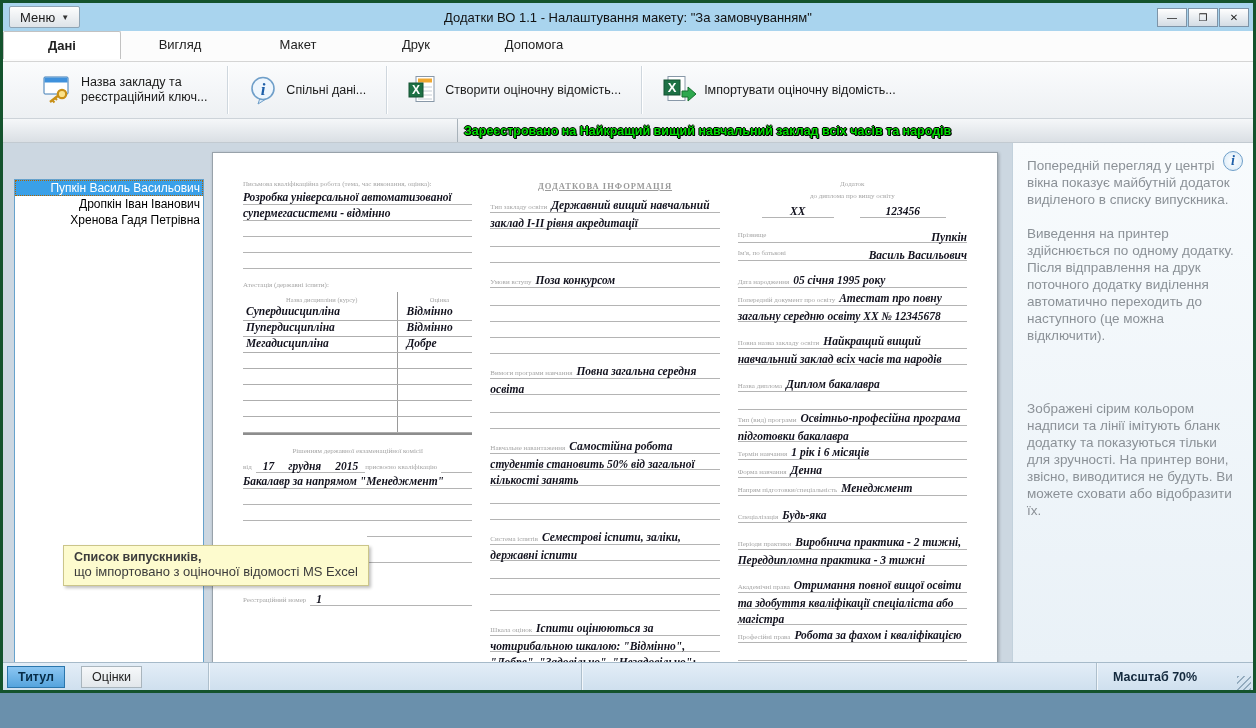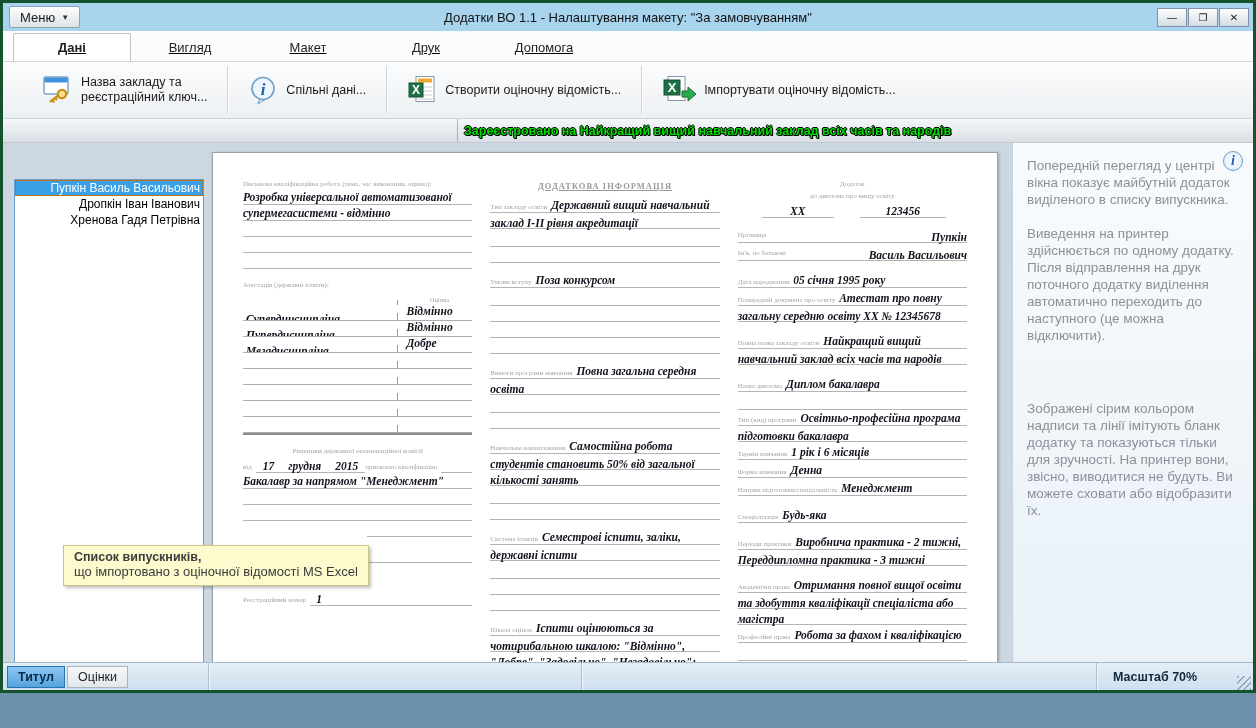--- a/index.html
+++ b/index.html
@@ -13,21 +13,21 @@
   .menu-btn { margin-left:6px; height:22px; padding:0 10px; font-size:13px; color:#1a1a1a;
     background:linear-gradient(#fdfdfd,#dde3e8); border:1px solid #8ea4b5; border-radius:2px;
     display:flex; align-items:center; gap:6px; cursor:default; }
   .menu-btn .arr { font-size:8px; color:#333; }
   .win-title { position:absolute; left:0; right:0; text-align:center; font-size:13px; color:#111; pointer-events:none; }
   .winbtns { margin-left:auto; margin-right:4px; display:flex; gap:1px; z-index:2; }
   .winbtn { width:30px; height:19px; background:linear-gradient(#fefefe,#d3dce4); border:1px solid #7d94a8;
     font-size:10px; color:#222; display:flex; align-items:center; justify-content:center; }
 
   
-  .tabstrip { height:30px; background:#fcfcfc; display:flex; align-items:flex-end; padding-left:10px; flex:0 0 auto;text-decoration:underline; }
+  .tabstrip { height:30px; background:#fcfcfc; display:flex; align-items:flex-start; flex:0 0 auto; }
   .tab { width:118px; text-align:center; font-size:13px; color:#222; padding:6px 0; }
   .tab.active { font-weight:bold; background:#fff; border:1px solid #c2c2c2; border-bottom:none; border-radius:2px 2px 0 0; }
 
   
   .toolbar { height:58px; background:linear-gradient(#fbfcfd,#edf0f3); border-top:1px solid #d5d5d5;
     border-bottom:1px solid #cdd3d9; display:flex; align-items:stretch; padding-left:20px; flex:0 0 auto; }
   .tb-btn { display:flex; align-items:center; gap:8px; padding:0 18px; background:transparent; border:none; }
   .tb-label { font-size:12.5px; color:#1a1a1a; white-space:pre-line; text-align:left; line-height:15px; }
   .tb-sep { width:1px; background:#cfd7de; margin:4px 2px; box-shadow:1px 0 0 #ffffff; }
   .tb-icon { display:flex; align-items:center; }
@@ -72,21 +72,21 @@
   .dinline { height:17px; display:flex; align-items:flex-end; }
   .dinline .dflabel { padding:0 4px 2px 0; }
   .seg-val { border-bottom:1px solid #b4b4b4; text-align:center; padding:0 7px; }
   .seg-blank { flex:1; border-bottom:1px solid #b4b4b4; }
   .seg-gap { border-bottom:none; }
   .grow { flex:1; text-align:left; padding-left:6px; }
 
   .dtable { border-bottom:2px solid #8d8d8d; margin-top:2px; }
   .dt-head { display:flex; height:13px; }
   .dt-row { display:flex; height:16px; border-bottom:1px solid #aeaeae; }
-  .dt-c1 { flex:2.3; border-right:1px solid #9a9a9a; padding-left:3px; overflow:hidden;margin-top:8px; }
+  .dt-c1 { flex:2.3; border-right:1px solid #9a9a9a; padding-left:3px; overflow:hidden; }
   .dt-c2 { flex:1; padding-left:8px; overflow:hidden; }
   .dt-h { font-family:"Liberation Serif",serif; font-size:6.5px; color:#a6a6a6; text-align:center; padding-top:4px; }
 
   
   .helppanel { position:absolute; right:0; top:0; width:241px; height:100%;
     background:linear-gradient(#f8fbfd,#e9f1f7); border-left:1px solid #c2d1dc; padding:14px 12px 0 14px; }
   .help-info-icon { position:absolute; top:8px; right:10px; width:20px; height:20px; border-radius:50%;
     background:radial-gradient(#ffffff,#d5e8f7); border:1.5px solid #6f9fc9; color:#1e5fa8;
     font-family:"Liberation Serif",serif; font-style:italic; font-weight:bold; font-size:14px;
     display:flex; align-items:center; justify-content:center; }
@@ -96,21 +96,21 @@
 
   
   .tooltip { position:absolute; left:60px; top:402px; background:#fdfbce; border:1px solid #cbc58a;
     box-shadow:2px 2px 3px rgba(0,0,0,.25); padding:4px 10px 6px 10px; white-space:nowrap; z-index:5; }
   .tt-title { font-size:12.5px; font-weight:bold; color:#3c3c3c; }
   .tt-text { font-size:13px; color:#3c3c3c; }
 
   
   .statusbar { height:28px; flex:0 0 auto; background:linear-gradient(#e3edf7,#cfe0ee);
     border-top:1px solid #a6bac9; display:flex; align-items:center; }
-  .sb-tabs { width:205px; display:flex; align-items:center; gap:2px; padding-left:4px; align-self:stretch; }
+  .sb-tabs { width:205px; display:flex; align-items:center; gap:16px; padding-left:4px; align-self:stretch; }
   .sb-tab { font-size:12.5px; padding:3px 10px; border:1px solid #a9b5bd; background:linear-gradient(#f6f8fa,#e2e7eb); color:#222; }
   .sb-tab.active { font-weight:bold; color:#062c48; border-color:#2a76ac;
     background:linear-gradient(#8cc6f2,#55a4dd); }
   .sb-sep { width:1px; align-self:stretch; background:#aebfcc; box-shadow:1px 0 0 #f2f7fb; }
   .sb-panel1 { width:372px; align-self:stretch; }
   .sb-panel2 { flex:1; align-self:stretch; }
   .sb-zoom { width:140px; font-size:12.5px; font-weight:bold; color:#13293d; padding-left:16px; }
   .sb-grip { width:14px; height:14px; margin:0 2px 0 auto; align-self:flex-end;
     background:repeating-linear-gradient(315deg, #93abbe 0 1.5px, transparent 1.5px 4.5px); }
 </style>

